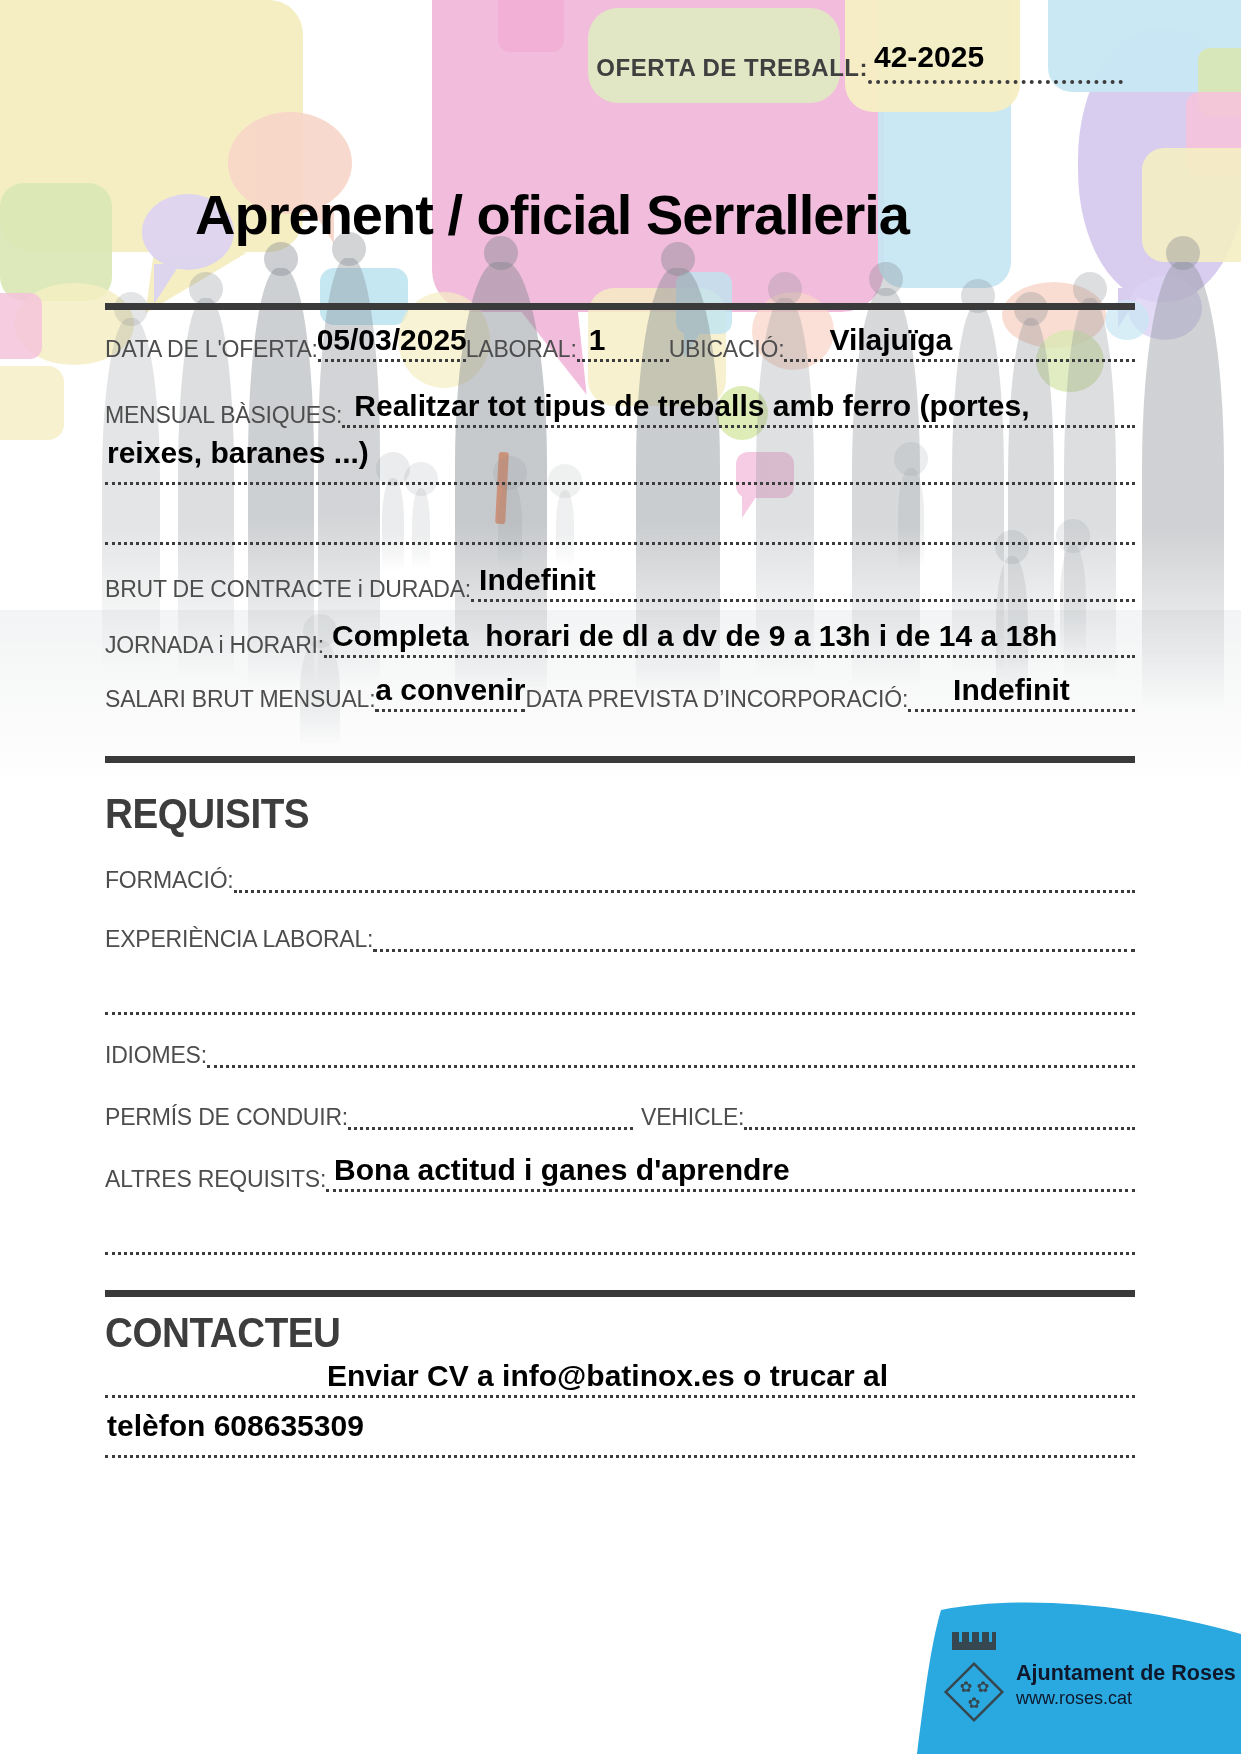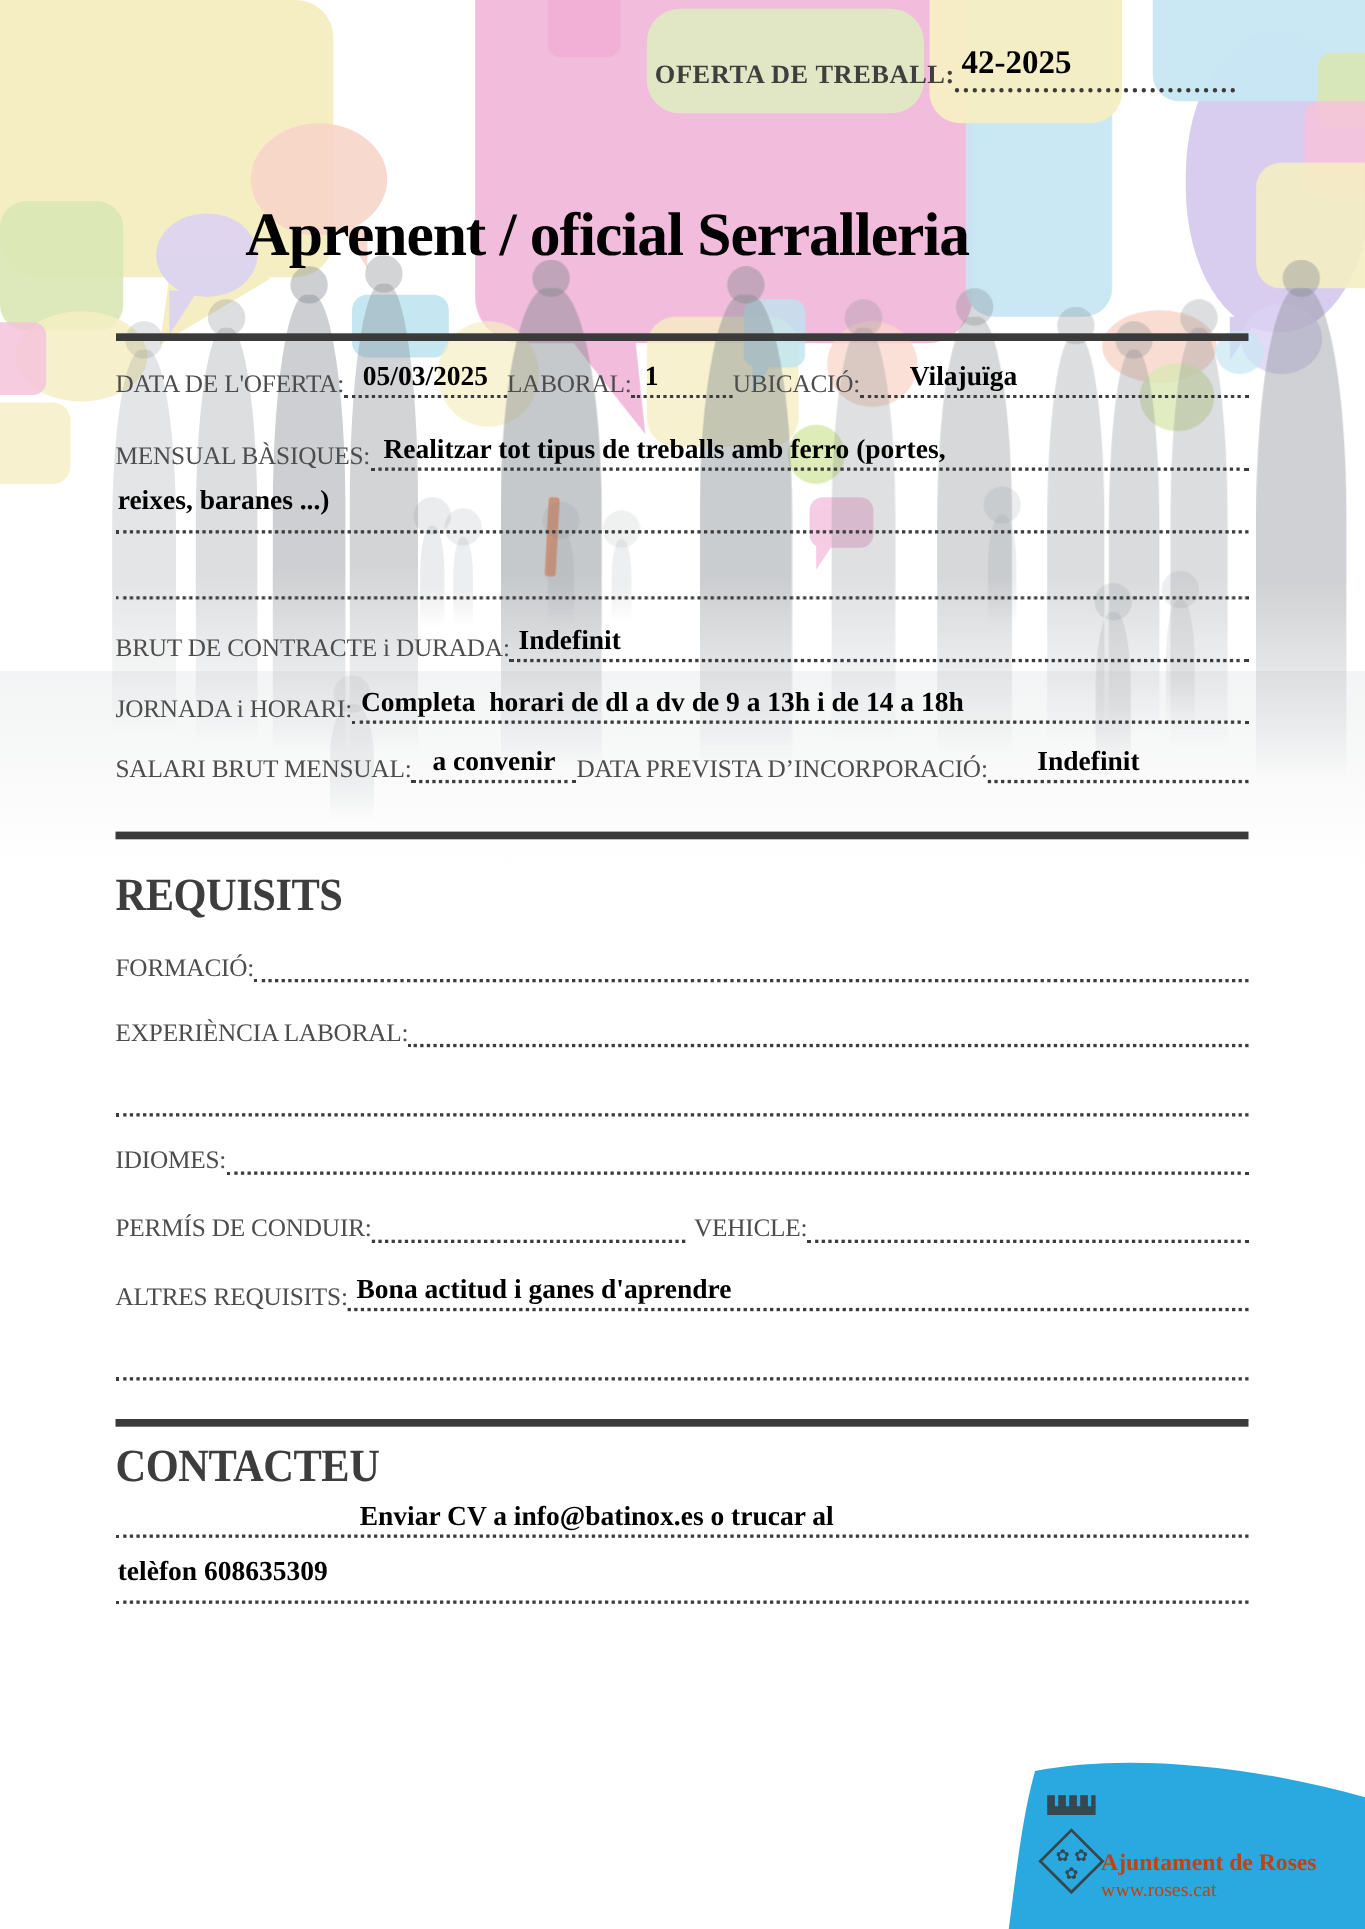--- a/index.html
+++ b/index.html
@@ -1,17 +1,17 @@
 <!DOCTYPE html>
 <html><head>
 <meta charset="utf-8">
 <style>
   html,body{margin:0;padding:0;background:#fff;}
   .page{position:relative;width:1241px;height:1754px;overflow:hidden;background:#ffffff;
-        font-family:Liberation Serif, serif;}
+        font-family:Liberation Sans, sans-serif;}
   
   .decor{position:absolute;inset:0;z-index:0;}
   .bubble{position:absolute;}
   .b1{left:0;top:0;width:303px;height:252px;background:#F5EEC3;border-radius:0 34px 34px 34px;}
   .b1::after{content:'';position:absolute;left:150px;bottom:-68px;width:0;height:0;
              border-top:74px solid #F5EEC3;border-right:92px solid transparent;transform:rotate(8deg);}
   .b2{left:0;top:183px;width:112px;height:118px;background:#D9E7B4;border-radius:24px;opacity:.9;}
   .b3{left:14px;top:283px;width:120px;height:82px;background:#F5EEC3;border-radius:50%;opacity:.85;}
   .b4{left:142px;top:194px;width:92px;height:76px;background:#DCD2F2;border-radius:50%;opacity:.92;}
   .b4::after{content:'';position:absolute;left:12px;bottom:-34px;border-top:40px solid #DCD2F2;border-right:26px solid transparent;}
@@ -77,30 +77,30 @@
   .hdr-dots{width:255px;height:40px;border-bottom:4px dotted #3c3c3c;position:relative;}
   .hdr-val{position:absolute;left:6px;bottom:6px;font-size:30px;font-weight:700;color:#000;white-space:nowrap;}
   .title{position:absolute;top:182px;left:0;right:137px;text-align:center;z-index:1;
          font-size:56px;font-weight:700;color:#000;letter-spacing:-1px;margin:0;}
   .hr{position:absolute;left:105px;right:106px;height:7px;background:#3a3a3a;z-index:1;}
   .row{position:absolute;left:105px;right:106px;display:flex;align-items:flex-end;height:40px;z-index:1;}
   .row.tall{height:48px;}
   .lbl{font-size:23px;color:#4d4d4d;letter-spacing:-.2px;white-space:nowrap;line-height:1.05;padding-bottom:1px;}
   .dots{flex:1;border-bottom:3px dotted #3c3c3c;position:relative;height:100%;}
   .w148{flex:0 0 148px;} .w92{flex:0 0 92px;} .w150{flex:0 0 150px;} .w285{flex:0 0 285px;}
-  .val{position:absolute;bottom:4px;left:8px;font-weight:700;font-size:25px;color:#000;white-space:pre;line-height:1;}
+  .val{position:absolute;bottom:4px;left:8px;font-weight:700;font-size:30px;color:#000;white-space:pre;line-height:1;}
   .val.center{left:50%;transform:translateX(-50%);}
   .val.hi{bottom:14px;}
   .section-h{position:absolute;left:105px;z-index:1;font-size:42px;font-weight:700;color:#3d3d3d;
              letter-spacing:-.5px;transform:scaleX(.92);transform-origin:left bottom;margin:0;}
   
   .footer{position:absolute;right:0;bottom:0;width:330px;height:160px;z-index:2;}
   .footer svg.swoosh{position:absolute;inset:0;}
   .crest{position:absolute;left:28px;top:34px;}
-  .f-text{position:absolute;left:90px;top:66px;color:#c2410c;margin-top:20px;}
+  .f-text{position:absolute;left:105px;top:66px;color:#0f172a;}
   .f-org{font-size:21.5px;font-weight:700;line-height:1.25;}
   .f-web{font-size:18px;line-height:1.3;}
 </style>
 </head>
 <body>
 
 <div class="page">
 
   <div class="decor">
     <div class="bubble b1"></div>

